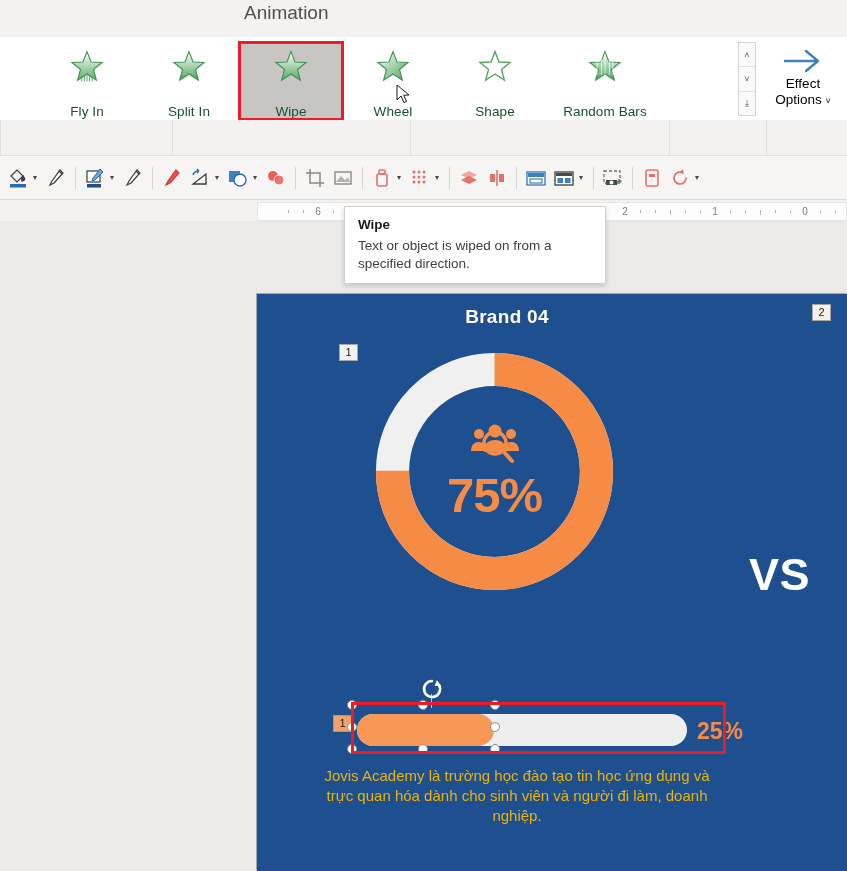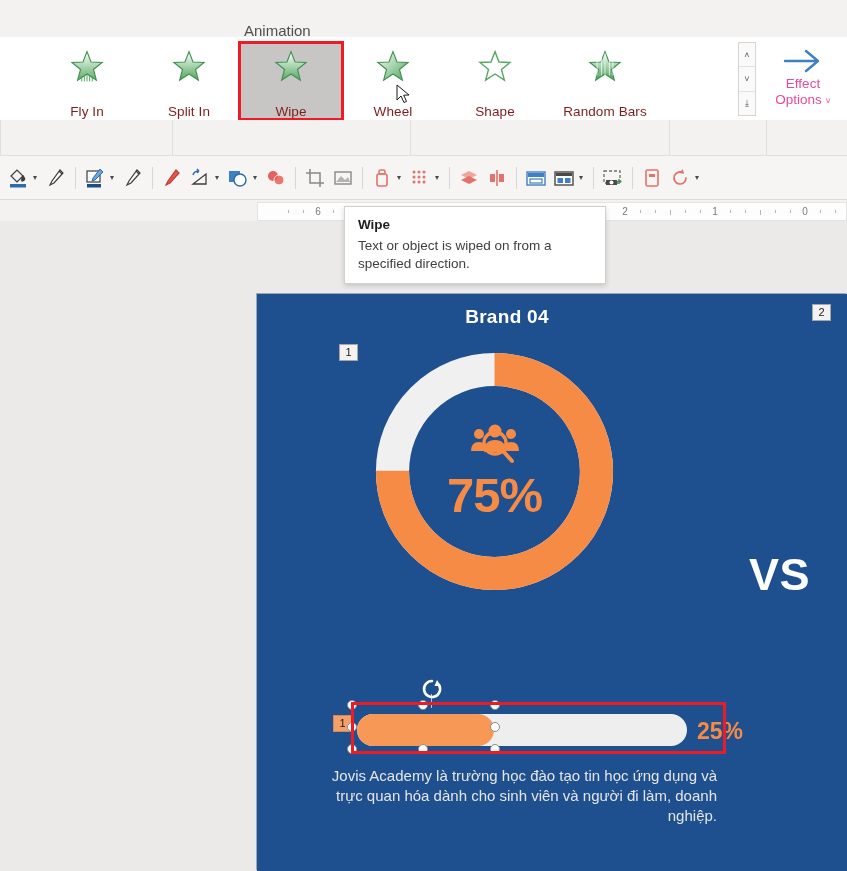--- a/index.html
+++ b/index.html
@@ -42,21 +42,21 @@
   .gal-item {
     width: 102px; height: 76px; margin-top: 2px;
     display: flex; flex-direction: column; align-items: center; justify-content: flex-start;
     padding-top: 6px; position: relative; cursor: default;
   }
   .gal-item.selected { background: #c8c6c4; }
   .gal-item.highlight {
     outline: 3px solid #ee1b24; outline-offset: -1px;
   }
   .gal-label {
-    font-size: 13.5px; color: #7f1d1d; margin-top: 20px; letter-spacing: .1px;
+    font-size: 13.5px; color: #14532d; margin-top: 20px; letter-spacing: .1px;
   }
   .star { width: 40px; height: 40px; display: block; }
 
   
   .gal-scroll {
     position: absolute; right: 91px; top: 4px;
     width: 18px; height: 74px;
     display: flex; flex-direction: column;
     border: 1px solid #d6d4d2; background: #fafafa;
   }
@@ -65,31 +65,31 @@
     font-size: 9px; color: #555; border-bottom: 1px solid #e3e1df;
   }
   .gal-scroll div:last-child { border-bottom: none; }
 
   .effect-options {
     position: absolute; right: 0; top: 0; width: 88px; height: 83px;
     display: flex; flex-direction: column; align-items: center;
     padding-top: 8px; background: #ffffff;
   }
   .eo-label {
-    font-size: 13.5px; color: #ec4899; line-height: 16px; text-align: left;
+    font-size: 13.5px; color: #000000; line-height: 16px; text-align: left;
   }
 
   
   .group-band {
     position: absolute; left: 0; top: 120px; width: 847px; height: 36px;
     background: #f3f2f1; border-bottom: 1px solid #e1dfdd;
   }
   .group-caption {
-    position: absolute; left: 244px; top: 22px;
-    font-size: 15px; color: #504f4d;
+    position: absolute; left: 244px; top: 2px;
+    font-size: 19px; color: #504f4d;
   }
   .band-sep {
     position: absolute; top: 120px; width: 1px; height: 36px; background: #e1dfdd;
   }
 
   
   .toolstrip {
     position: absolute; left: 0; top: 156px; width: 847px; height: 44px;
     background: #f6f5f4; border-bottom: 1px solid #dedcda;
     display: flex; align-items: center; padding-left: 4px;
@@ -191,21 +191,21 @@
     background: #b9c4d4;
   }
 
   .red-outline {
     position: absolute; left: 94px; top: 408px; width: 375px; height: 52px;
     border: 3px solid #ee1b24;
   }
 
   .desc {
     position: absolute; left: 60px; top: 472px; width: 400px;
-    text-align: right; color: #e5e5e5; font-size: 15px; line-height: 20px;
+    text-align: center; color: #eab308; font-size: 15px; line-height: 20px;
   }
 
   
   .tooltip {
     position: absolute; left: 344px; top: 206px; width: 262px; height: 78px;
     background: #ffffff; border: 1px solid #d2d0ce;
     box-shadow: 0 2px 5px rgba(0,0,0,.16);
     padding: 10px 13px;
   }
   .tt-title { font-size: 13.5px; font-weight: 700; color: #201f1e; margin-bottom: 5px; }

